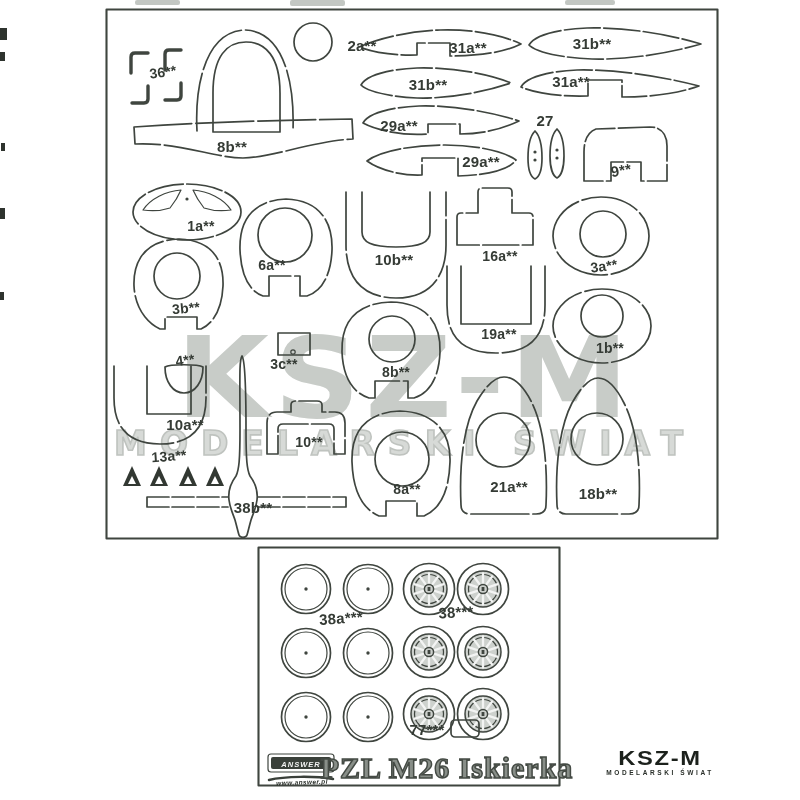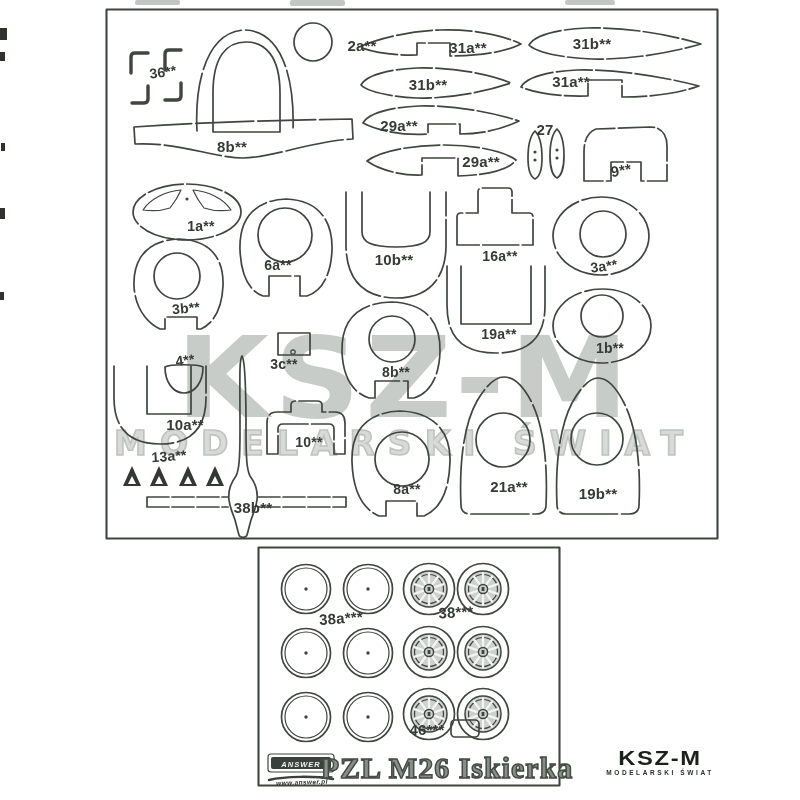--- a/index.html
+++ b/index.html
@@ -249,45 +249,45 @@
   </svg>
 
   <span class="plabel" style="left:163px;top:72px;transform:translate(-50%,-50%) rotate(-8deg)">36**</span>
   <span class="plabel lg" style="left:362px;top:45px">2a**</span>
   <span class="plabel lg" style="left:468px;top:47px">31a**</span>
   <span class="plabel lg" style="left:592px;top:43px">31b**</span>
   <span class="plabel lg" style="left:428px;top:84px">31b**</span>
   <span class="plabel lg" style="left:571px;top:81px">31a**</span>
   <span class="plabel lg" style="left:232px;top:146px">8b**</span>
   <span class="plabel lg" style="left:399px;top:125px">29a**</span>
-  <span class="plabel lg" style="left:545px;top:129px">27</span>
+  <span class="plabel lg" style="left:545px;top:120px">27</span>
   <span class="plabel lg" style="left:621px;top:170px;transform:translate(-50%,-50%) rotate(-10deg)">9**</span>
   <span class="plabel lg" style="left:481px;top:161px">29a**</span>
   <span class="plabel" style="left:201px;top:226px">1a**</span>
-  <span class="plabel" style="left:278px;top:265px">6a**</span>
+  <span class="plabel" style="left:272px;top:265px">6a**</span>
   <span class="plabel lg" style="left:394px;top:259px">10b**</span>
   <span class="plabel" style="left:500px;top:256px">16a**</span>
   <span class="plabel" style="left:604px;top:266px;transform:translate(-50%,-50%) rotate(-8deg)">3a**</span>
   <span class="plabel" style="left:186px;top:308px;transform:translate(-50%,-50%) rotate(-5deg)">3b**</span>
   <span class="plabel" style="left:185px;top:360px;transform:translate(-50%,-50%) rotate(-8deg)">4**</span>
   <span class="plabel" style="left:284px;top:364px">3c**</span>
   <span class="plabel" style="left:396px;top:372px">8b**</span>
   <span class="plabel" style="left:499px;top:334px">19a**</span>
   <span class="plabel" style="left:610px;top:348px">1b**</span>
   <span class="plabel lg" style="left:185px;top:424px">10a**</span>
   <span class="plabel" style="left:309px;top:442px">10**</span>
   <span class="plabel" style="left:169px;top:456px;transform:translate(-50%,-50%) rotate(-4deg)">13a**</span>
   <span class="plabel" style="left:407px;top:489px">8a**</span>
   <span class="plabel lg" style="left:509px;top:486px">21a**</span>
-  <span class="plabel lg" style="left:598px;top:493px">19b**</span>
+  <span class="plabel lg" style="left:598px;top:493px">18b**</span>
   <span class="plabel lg" style="left:253px;top:507px">38b**</span>
 
   <span class="plabel lg" style="left:341px;top:618px;transform:translate(-50%,-50%) rotate(-4deg)">38a***</span>
   <span class="plabel lg" style="left:456px;top:612px;transform:translate(-50%,-50%) rotate(-3deg)">38***</span>
-  <span class="plabel lg" style="left:427px;top:729px">46***</span>
+  <span class="plabel lg" style="left:427px;top:729px">77***</span>
 
   <span class="pub-name">ANSWER</span>
   <span class="pub-url">www.answer.pl</span>
   <div class="sheet-title">PZL M26 Iskierka</div>
 
   <div class="brand-name">KSZ-M</div>
   <div class="brand-tag">MODELARSKI ŚWIAT</div>
 
   <div class="speck" style="left:0;top:28px;width:7px;height:12px"></div>
   <div class="speck" style="left:0;top:52px;width:5px;height:9px"></div>

